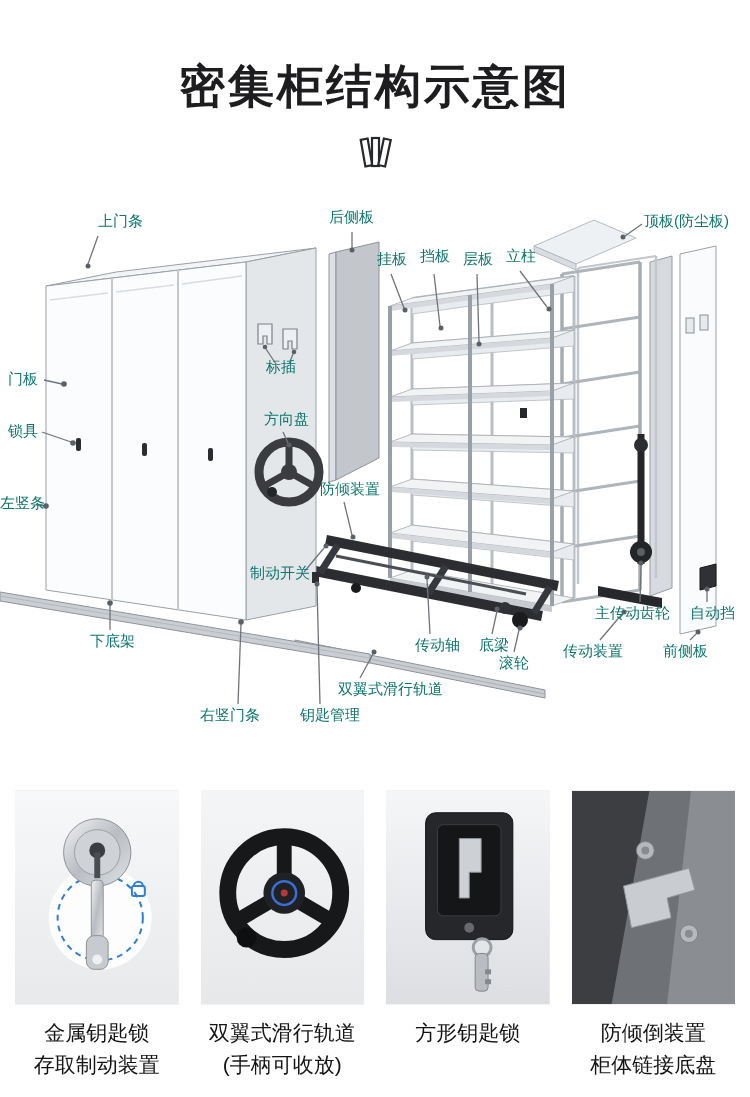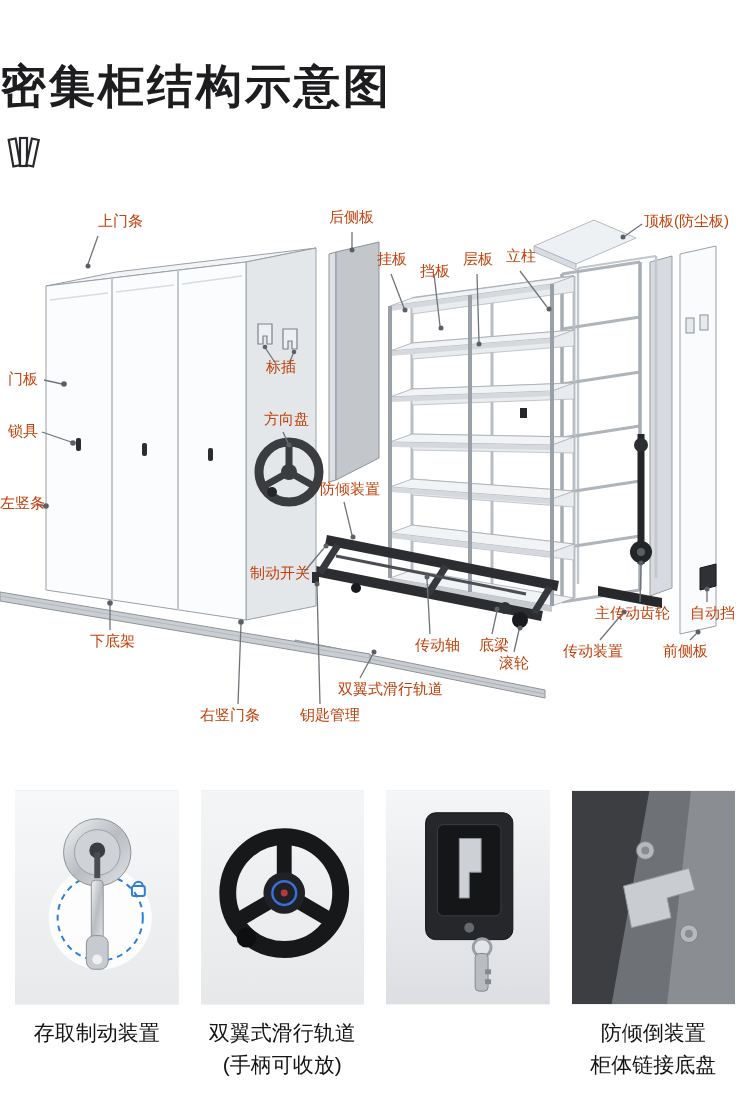--- a/index.html
+++ b/index.html
@@ -2,26 +2,26 @@
 <html><head>
 <meta charset="utf-8">
 <style>
   * { box-sizing: border-box; }
   body { margin: 0; background: #fff; }
   .page {
     position: relative; width: 750px; height: 1097px; overflow: hidden;
     background: #ffffff;
     font-family: "Liberation Sans", "DejaVu Sans", sans-serif;
   }
-  .header { padding-top: 56px; text-align: left; }
+  .header { padding-top: 56px; text-align: center; }
   .title { margin: 0; font-size: 46px; font-weight: 700; color: #1d1d1f; letter-spacing: 3px; }
   .icon-wrap { margin-top: 12px; height: 46px; }
   .diagram { position: relative; width: 750px; height: 588px; margin-top: 20px; }
   .diagram svg.art { position: absolute; left: 0; top: 0; width: 750px; height: 588px; }
-  .dlabel { position: absolute; font-size: 15px; color: #c2410c; white-space: nowrap; line-height: 1.2; }
+  .dlabel { position: absolute; font-size: 15px; color: #0f766e; white-space: nowrap; line-height: 1.2; }
   .features { display: flex; gap: 22px; padding: 0 15px; margin-top: 6px; }
   .feature { flex: 1; margin: 0; }
   .thumb { height: 215px; background: #f1f2f4; overflow: hidden; }
   .thumb svg { display: block; width: 100%; height: 100%; }
   .caption { margin-top: 12px; text-align: center; font-size: 21px; font-weight: 500; color: #141414; line-height: 1.5; }
 </style>
 </head>
 <body>
 
 <div class="page">
@@ -218,21 +218,21 @@
         <circle cx="698" cy="436" r="2.5"></circle>
           <circle cx="374" cy="456" r="2.5"></circle>
         <circle cx="241" cy="426" r="2.8"></circle>
           <circle cx="317" cy="388" r="2.5"></circle>
       </g>
     </svg>
 
     <div class="dlabel" style="left:98px;top:16px">上门条</div>
     <div class="dlabel" style="left:329px;top:12px">后侧板</div>
     <div class="dlabel" style="left:377px;top:54px">挂板</div>
-    <div class="dlabel" style="left:420px;top:66px">挡板</div>
+    <div class="dlabel" style="left:420px;top:51px">挡板</div>
     <div class="dlabel" style="left:463px;top:54px">层板</div>
     <div class="dlabel" style="left:506px;top:51px">立柱</div>
     <div class="dlabel" style="left:644px;top:16px">顶板(防尘板)</div>
     <div class="dlabel" style="left:8px;top:174px">门板</div>
     <div class="dlabel" style="left:8px;top:226px">锁具</div>
     <div class="dlabel" style="left:266px;top:162px">标插</div>
     <div class="dlabel" style="left:264px;top:214px">方向盘</div>
     <div class="dlabel" style="left:0px;top:298px">左竖条</div>
     <div class="dlabel" style="left:320px;top:284px">防倾装置</div>
     <div class="dlabel" style="left:250px;top:368px">制动开关</div>
@@ -273,20 +273,21 @@
           <circle cx="83" cy="62" r="34" fill="url(#chrome1)" stroke="#8d9196"></circle>
           <circle cx="83" cy="62" r="23" fill="#cfd3d7" stroke="#9aa0a6"></circle>
           <circle cx="83" cy="60" r="8" fill="#3a3d41"></circle>
           <rect x="80" y="62" width="6" height="26" fill="#4a4e53"></rect>
           <rect x="77" y="90" width="12" height="60" rx="4" fill="url(#chrome1)" stroke="#8d9196"></rect>
           <rect x="72" y="146" width="22" height="34" rx="8" fill="#c7cbd0" stroke="#8d9196"></rect>
           <circle cx="83" cy="170" r="5" fill="#eef0f2"></circle>
         </svg>
       </div>
       <figcaption class="caption">
+        <div>金属钥匙锁</div>
         <div>存取制动装置</div>
       </figcaption>
     </figure>
 
     <figure class="feature">
       <div class="thumb">
         <svg viewBox="0 0 165 215">
           <defs>
             <linearGradient id="fg2" x1="0" y1="0" x2="0" y2="1">
               <stop offset="0" stop-color="#f4f5f6"></stop>
@@ -326,20 +327,21 @@
           <rect x="52" y="34" width="64" height="92" rx="6" fill="#151618" stroke="#3c3e42"></rect>
           <path d="M74,48 h22 v34 h-12 v26 h-10 z" fill="#cdd1d5" stroke="#8f9398"></path>
           <circle cx="84" cy="138" r="5" fill="#66696e"></circle>
           <circle cx="97" cy="158" r="9" fill="none" stroke="#9aa0a6" stroke-width="3"></circle>
           <rect x="90" y="164" width="13" height="38" rx="4" fill="#b9bdc2" stroke="#85898e"></rect>
           <rect x="100" y="180" width="6" height="5" fill="#85898e"></rect>
           <rect x="100" y="190" width="6" height="5" fill="#85898e"></rect>
         </svg>
       </div>
       <figcaption class="caption">
+        <div>方形钥匙锁</div>
       </figcaption>
     </figure>
 
     <figure class="feature">
       <div class="thumb">
         <svg viewBox="0 0 165 215">
           <rect width="165" height="215" fill="#6e7176"></rect>
           <polygon points="0,0 78,0 40,215 0,215" fill="#3c3e42"></polygon>
           <polygon points="120,0 165,0 165,215 96,215" fill="#8a8d92"></polygon>
           <polygon points="52,96 118,78 124,100 96,108 100,128 60,138" fill="#c9ccd0" stroke="#93979c"></polygon>

